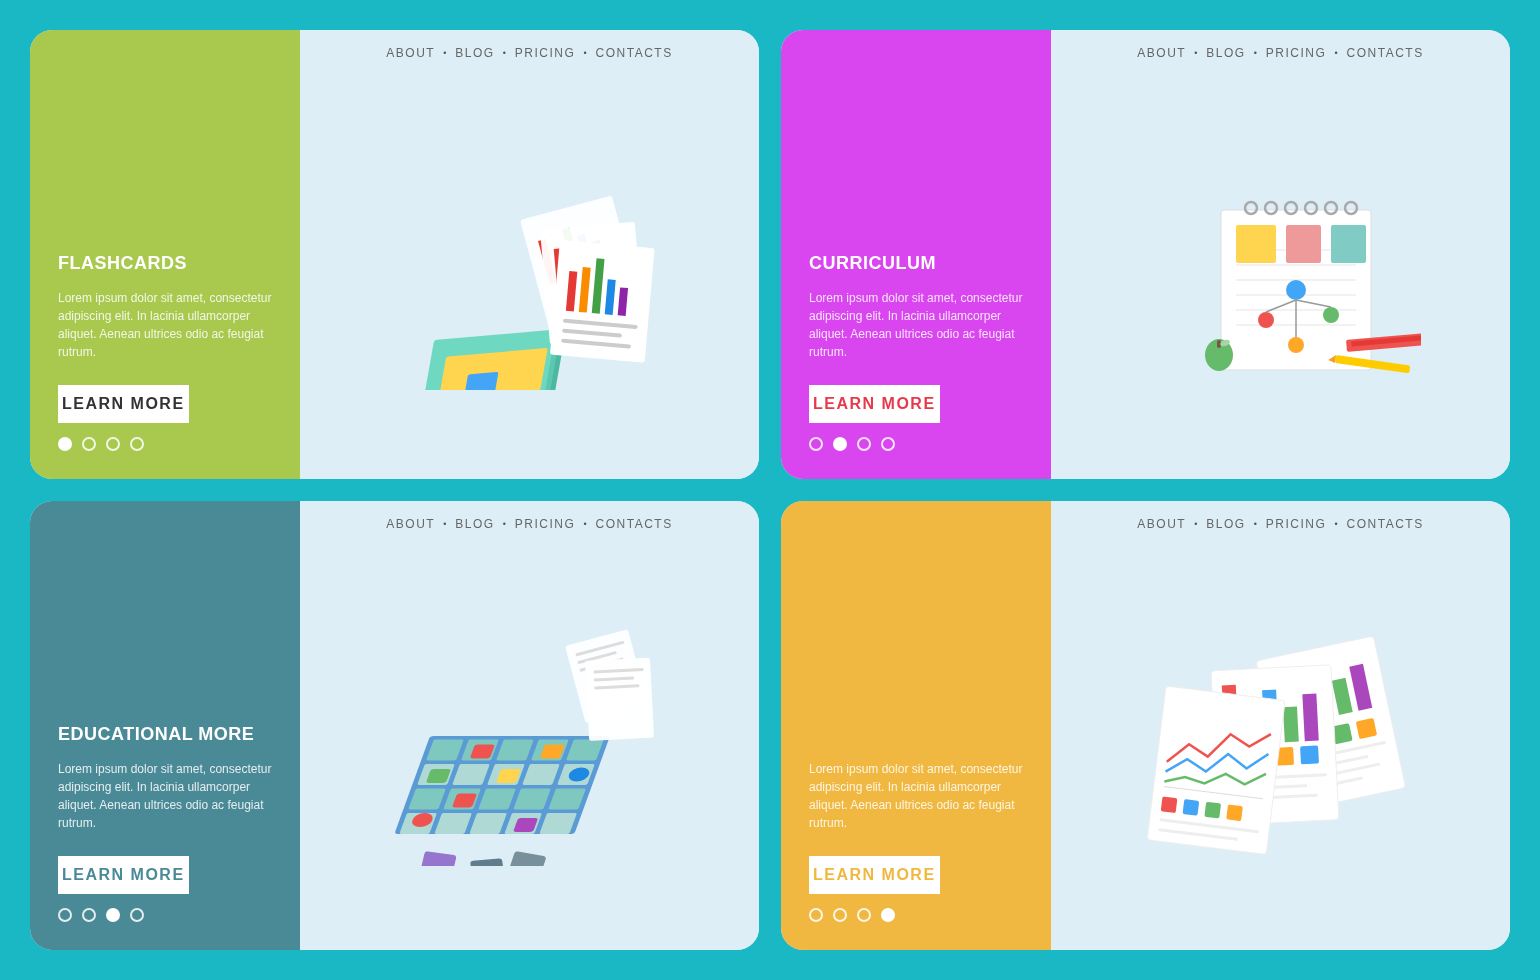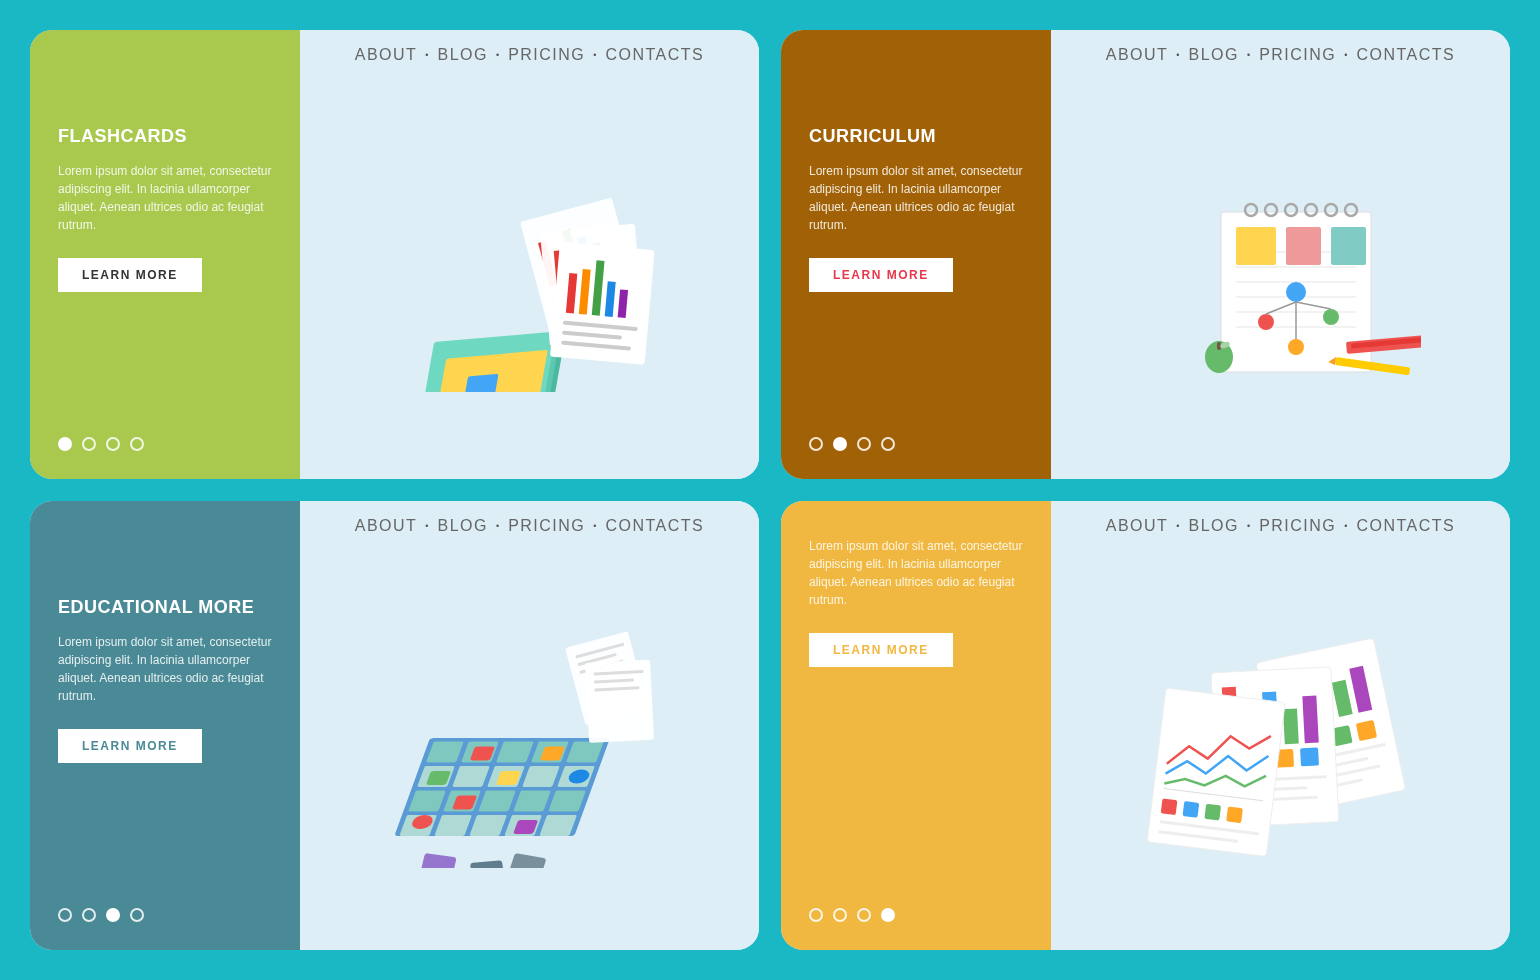--- a/index.html
+++ b/index.html
@@ -27,26 +27,26 @@
       display: flex;
       flex-direction: row;
       overflow: hidden;
       position: relative;
     }
     .card-left {
       width: 270px;
       min-width: 270px;
       display: flex;
       flex-direction: column;
-      justify-content: flex-start;
+      justify-content: flex-end;
       padding: 36px 28px 28px 28px;
       position: relative;
     }
     .card-left.green { background: #a8c84e; }
-    .card-left.red { background: #a16207; }
+    .card-left.red { background: #d946ef; }
     .card-left.teal { background: #4a8a96; }
     .card-left.yellow { background: #f0b840; }
 
     .card-title {
       color: #fff;
       font-size: 18px;
       font-weight: bold;
       letter-spacing: 0.5px;
       margin-top: 60px;
       margin-bottom: 14px;
@@ -55,24 +55,24 @@
     .card-desc {
       color: rgba(255,255,255,0.85);
       font-size: 12px;
       line-height: 1.5;
       margin-bottom: 24px;
     }
     .learn-btn {
       background: #fff;
       border: none;
       color: #333;
-      font-size: 12px;
+      font-size: 16px;
       font-weight: bold;
       letter-spacing: 1.5px;
-      padding: 10px 24px;
+      padding: 10px 4px;
       cursor: pointer;
       width: fit-content;
       margin-bottom: 28px;
     }
     .card-left.red .learn-btn { color: #e8394a; }
     .card-left.teal .learn-btn { color: #4a8a96; }
     .card-left.yellow .learn-btn { color: #f0b840; }
 
     .dots {
       display: flex;
@@ -116,21 +116,21 @@
     }
     .illustration {
       flex: 1;
       display: flex;
       align-items: center;
       justify-content: center;
       padding: 10px;
     }
 
     .nav-text {
-      font-size: 16px;
+      font-size: 12px;
       color: #666;
       letter-spacing: 1.5px;
       font-weight: 500;
     }
   </style>
 </head>
 <body>
 
 <div class="grid">
 

